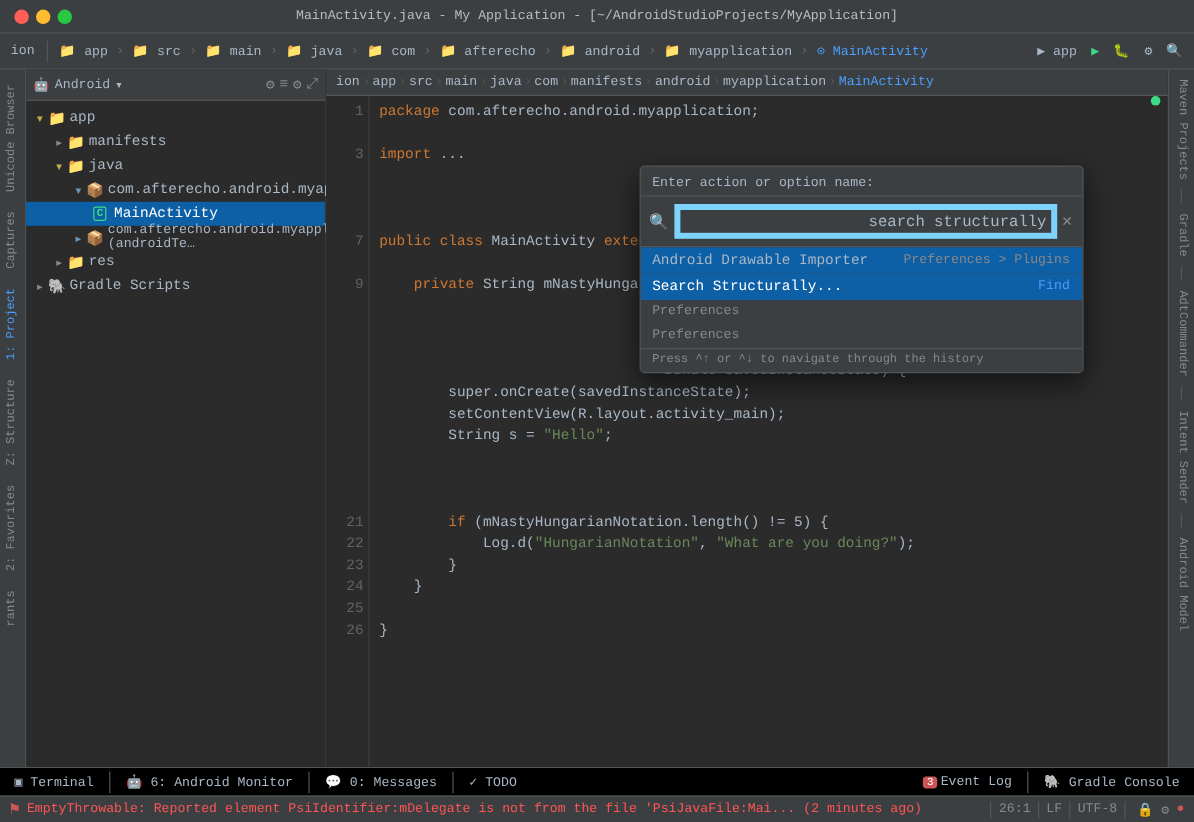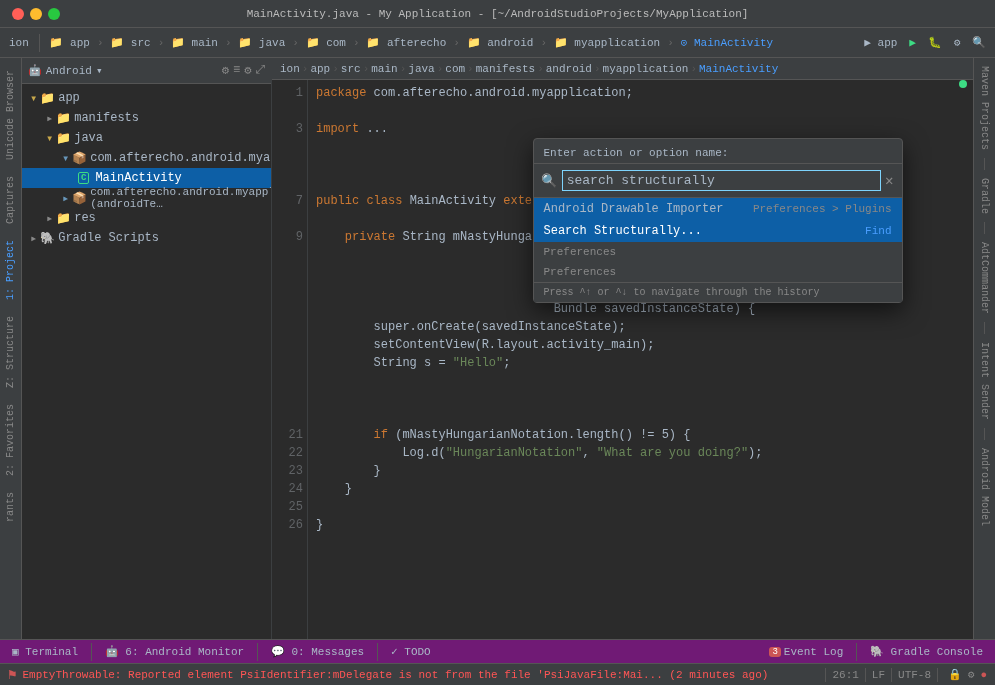--- a/index.html
+++ b/index.html
@@ -202,26 +202,27 @@
       border-bottom: 1px solid #555;
     }
     .search-icon-d {
       color: #888;
       margin-right: 4px;
       font-size: 13px;
     }
     .dialog-input {
       flex: 1;
       background: transparent;
-      border: 1px solid #7dd3fc;
+      border: 5px solid #7dd3fc;
       color: #a9b7c6;
       font-size: 13px;
       padding: 2px 4px;
       outline: none;
       font-family: inherit;
+      text-align: right;
     }
     .dialog-clear {
       margin-left: 4px;
       color: #888;
       cursor: pointer;
       font-size: 14px;
     }
     .dialog-results {
       max-height: 120px;
       overflow-y: auto;
@@ -263,21 +264,21 @@
     }
     .status-error {
       color: #ff5555;
       display: flex; align-items: center; gap: 3px;
     }
     .status-divider { width: 1px; height: 14px; background: #555; }
 
     
     .bottom-toolbar {
       height: 24px;
-      background: #701a75;
+      background: #000000;
       display: flex;
       align-items: center;
       border-top: 1px solid #555;
       padding: 0 4px;
       gap: 2px;
     }
     .bottom-tab {
       padding: 2px 8px;
       font-size: 11px;
       color: #a9b7c6;

